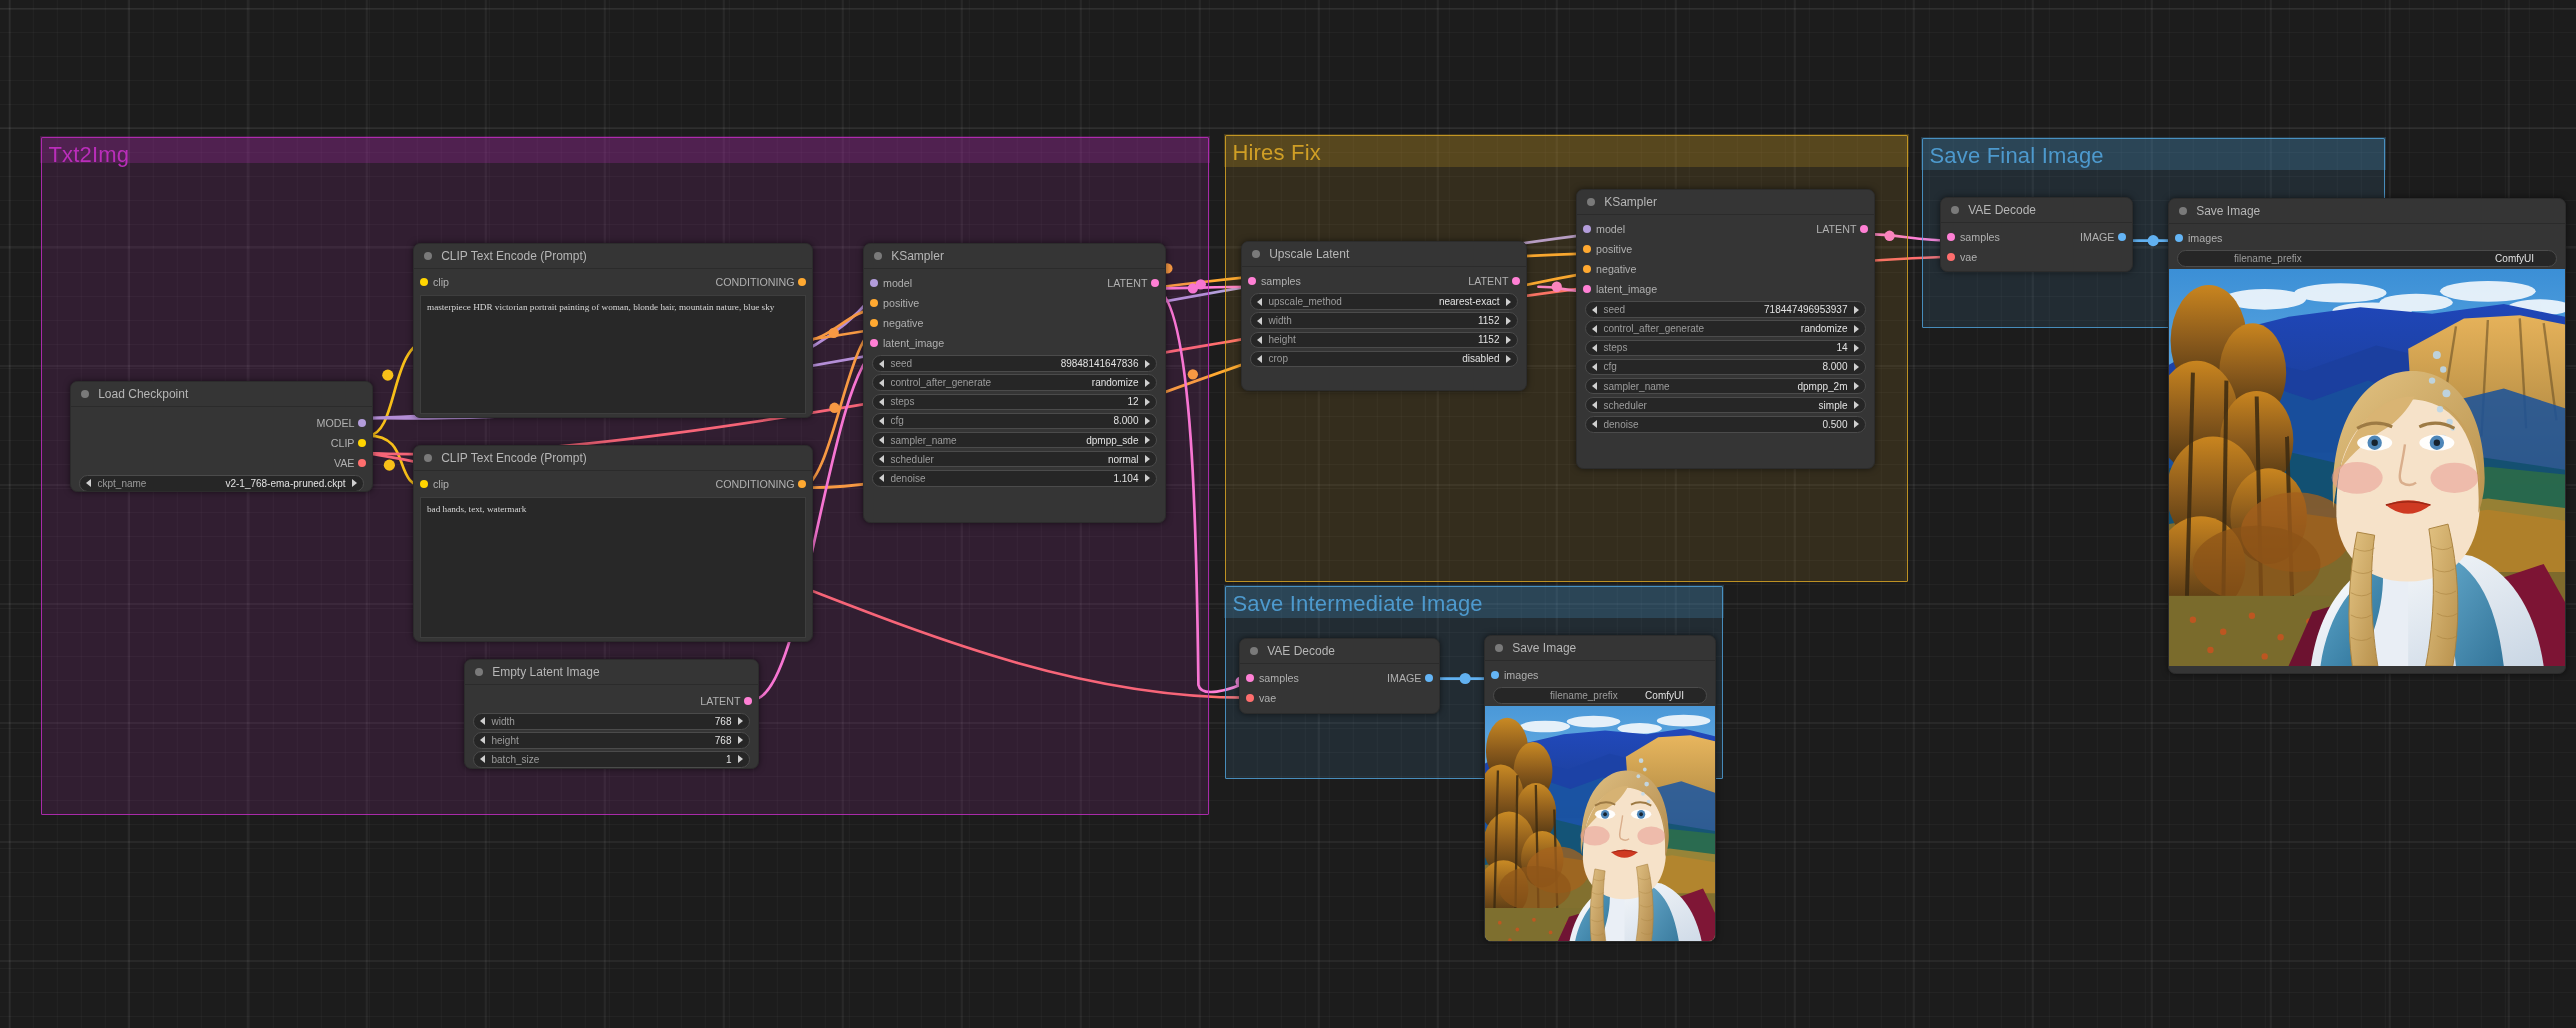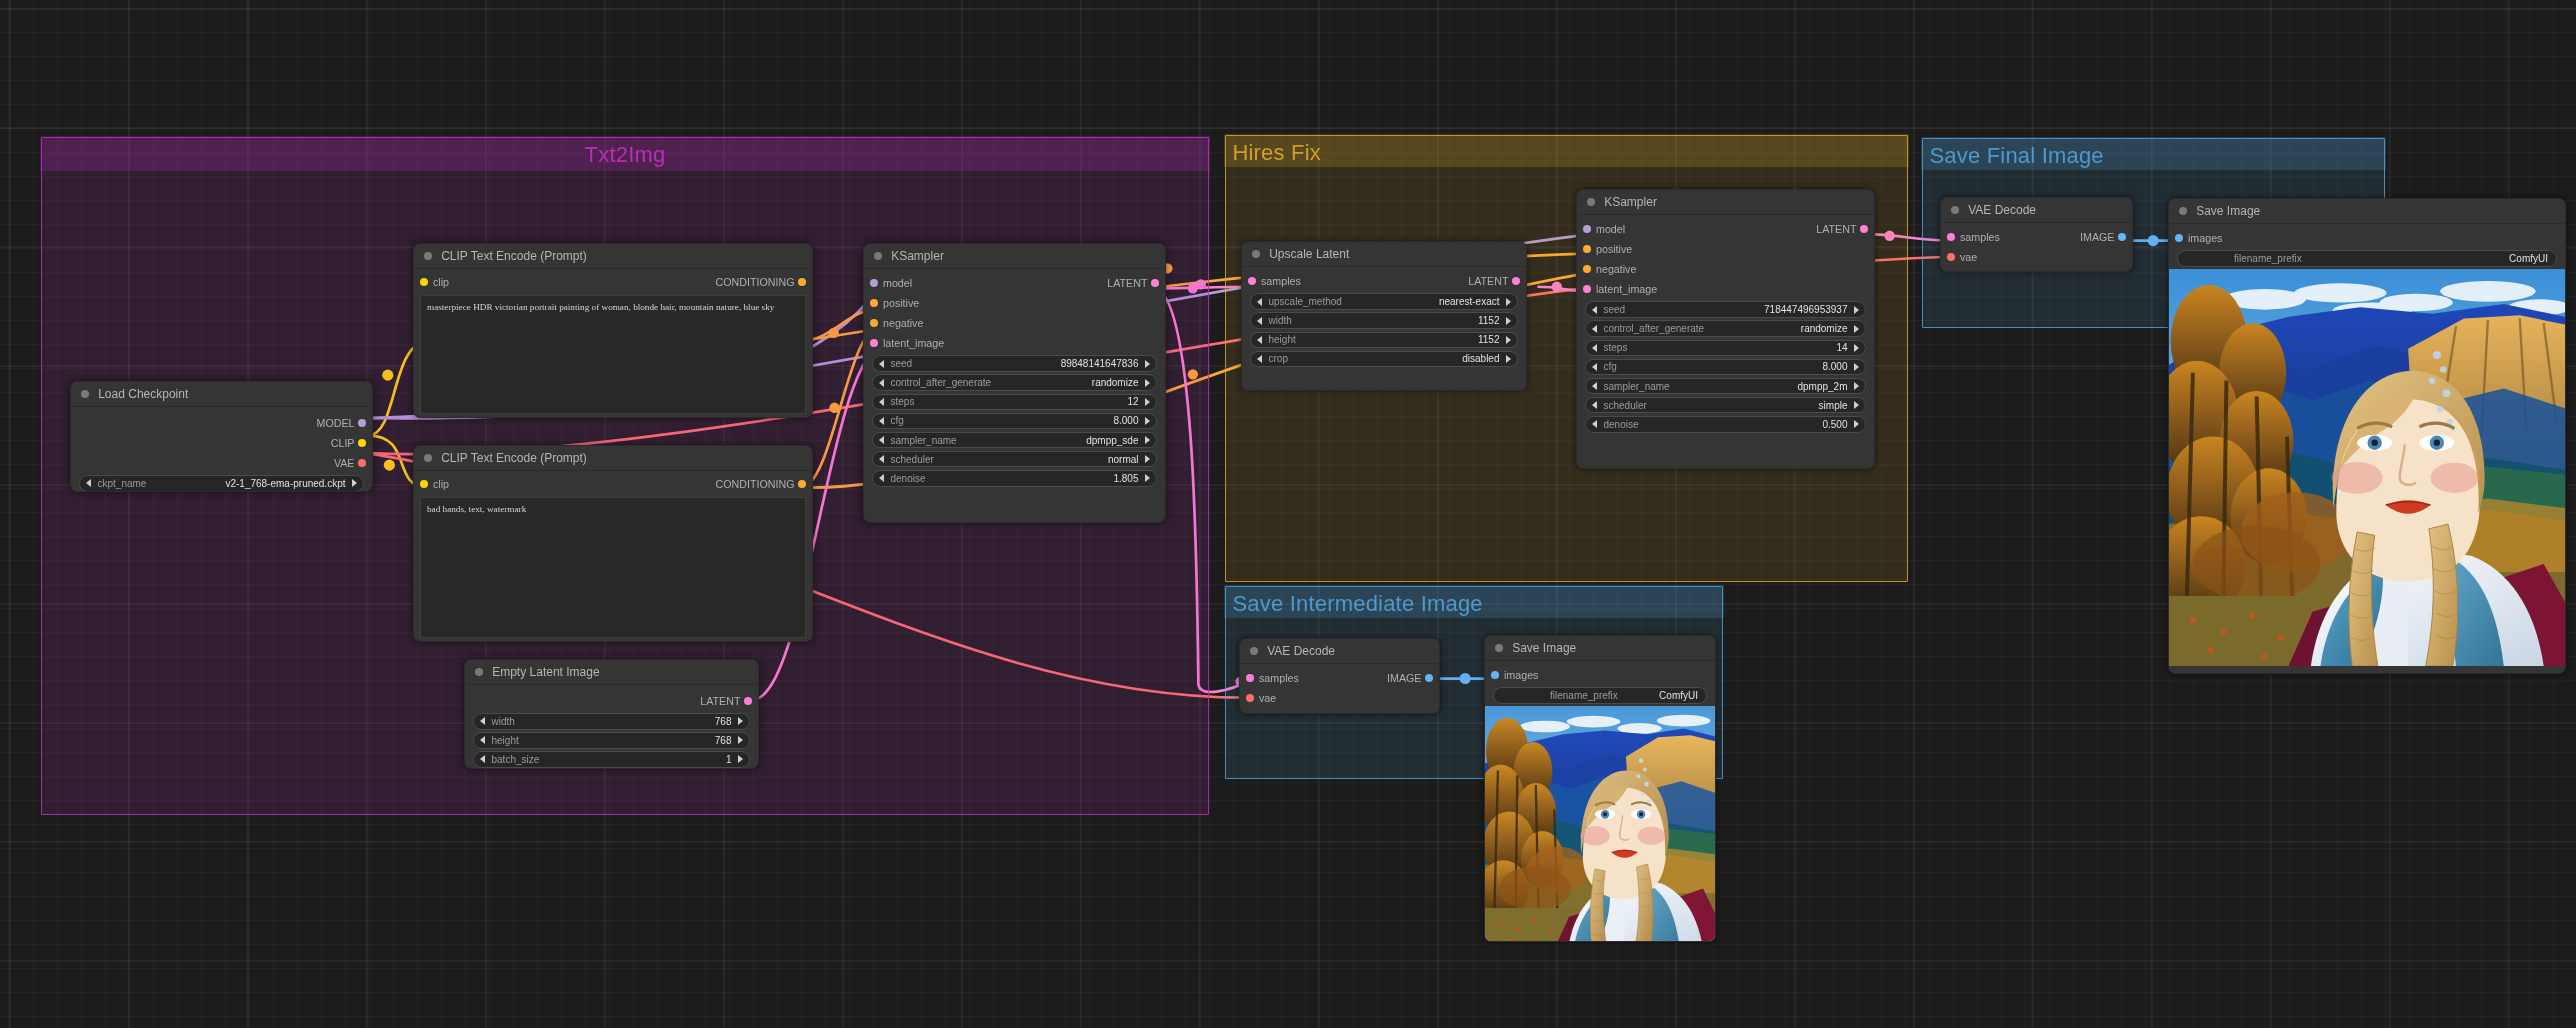--- a/index.html
+++ b/index.html
@@ -118,21 +118,21 @@
   .widget .arrow {
     position: absolute;
     width: 0; height: 0;
     top: 50%; transform: translateY(-50%);
     border-top: 4px solid transparent;
     border-bottom: 4px solid transparent;
   }
   .widget .arrow.left  { left: 5.6px;  border-right: 5.6px solid #cfcfcf; }
   .widget .arrow.right { right: 5.6px; border-left: 5.6px solid #cfcfcf; }
   .widget.nolr .wname { left: 11px; padding-left: 45px; }
-  .widget.nolr .wval { right: 8px; }
+  .widget.nolr .wval { right: 22px; }
 
   .textbox {
     margin: 3.2px 5.6px 5.6px 5.6px;
     background: #282828;
     border: 0.8px solid #3e3e3e;
     color: #d6d6d6;
     font-family: Liberation Serif, serif;
     font-size: 9.2px;
     line-height: 12px;
     padding: 4.8px 6.4px;
@@ -199,21 +199,21 @@
       <circle cx="1498" cy="470" r="6.5" fill="#ffa931"></circle>
       <circle cx="1955" cy="360" r="6.5" fill="#ff80d5"></circle>
       <circle cx="2373" cy="296" r="6.5" fill="#ff80d5"></circle>
       <circle cx="2704" cy="302" r="7" fill="#64b5f6"></circle>
       <circle cx="1840" cy="852" r="7" fill="#64b5f6"></circle>
       <circle cx="1558" cy="856" r="6.5" fill="#ff80d5"></circle>
     </g>
   </svg>
 
   <div class="group" id="g-txt2img" style="left: 41px; top: 137px; width: 1168px; height: 678px; border-color: rgba(192, 46, 192, 0.85); background: rgba(192, 46, 192, 0.13);">
-    <div class="group-title" style="color: rgba(192, 46, 192, 0.95); background: rgba(192, 46, 192, 0.22); height: 35px; line-height: 27px; margin-left: -1.6px; margin-top: -1.6px; margin-right: -1.6px; text-align: center;">Txt2Img</div>
+    <div class="group-title" style="color: rgba(192, 46, 192, 0.95); background: rgba(192, 46, 192, 0.22); height: 27px; line-height: 27px; margin-left: -1.6px; margin-top: -1.6px; margin-right: -1.6px;">Txt2Img</div>
   </div>
   <div class="group" id="g-hires" style="left: 1225px; top: 135px; width: 683px; height: 447px; border-color: rgba(214, 163, 38, 0.85); background: rgba(214, 163, 38, 0.13);">
     <div class="group-title" style="color: rgba(214, 163, 38, 0.95); background: rgba(214, 163, 38, 0.22); height: 33px; line-height: 27px; margin-left: -1.6px; margin-top: -1.6px; margin-right: -1.6px;">Hires Fix</div>
   </div>
   <div class="group" id="g-inter" style="left: 1225px; top: 586px; width: 498px; height: 193px; border-color: rgba(79, 158, 212, 0.85); background: rgba(79, 158, 212, 0.13);">
     <div class="group-title" style="color: rgba(79, 158, 212, 0.95); background: rgba(79, 158, 212, 0.22); height: 33px; line-height: 27px; margin-left: -1.6px; margin-top: -1.6px; margin-right: -1.6px;">Save Intermediate Image</div>
   </div>
   <div class="group" id="g-final" style="left: 1922px; top: 138px; width: 463px; height: 190px; border-color: rgba(79, 158, 212, 0.85); background: rgba(79, 158, 212, 0.13);">
     <div class="group-title" style="color: rgba(79, 158, 212, 0.95); background: rgba(79, 158, 212, 0.22); height: 33px; line-height: 27px; margin-left: -1.6px; margin-top: -1.6px; margin-right: -1.6px;">Save Final Image</div>
   </div>
@@ -337,21 +337,21 @@
       </div>
       <div class="widget">
         <span class="arrow left"></span>
         <span class="wname">scheduler</span>
         <span class="wval">normal</span>
         <span class="arrow right"></span>
       </div>
       <div class="widget">
         <span class="arrow left"></span>
         <span class="wname">denoise</span>
-        <span class="wval">1.805</span>
+        <span class="wval">1.104</span>
         <span class="arrow right"></span>
       </div>
     </div>
   </div>
 
   <div class="node" id="n-empty" style="left: 464px; top: 659px; width: 295px; height: 110px;">
     <div class="node-header">
       <span class="node-dot"></span>
       <span class="node-title">Empty Latent Image</span>
     </div>

